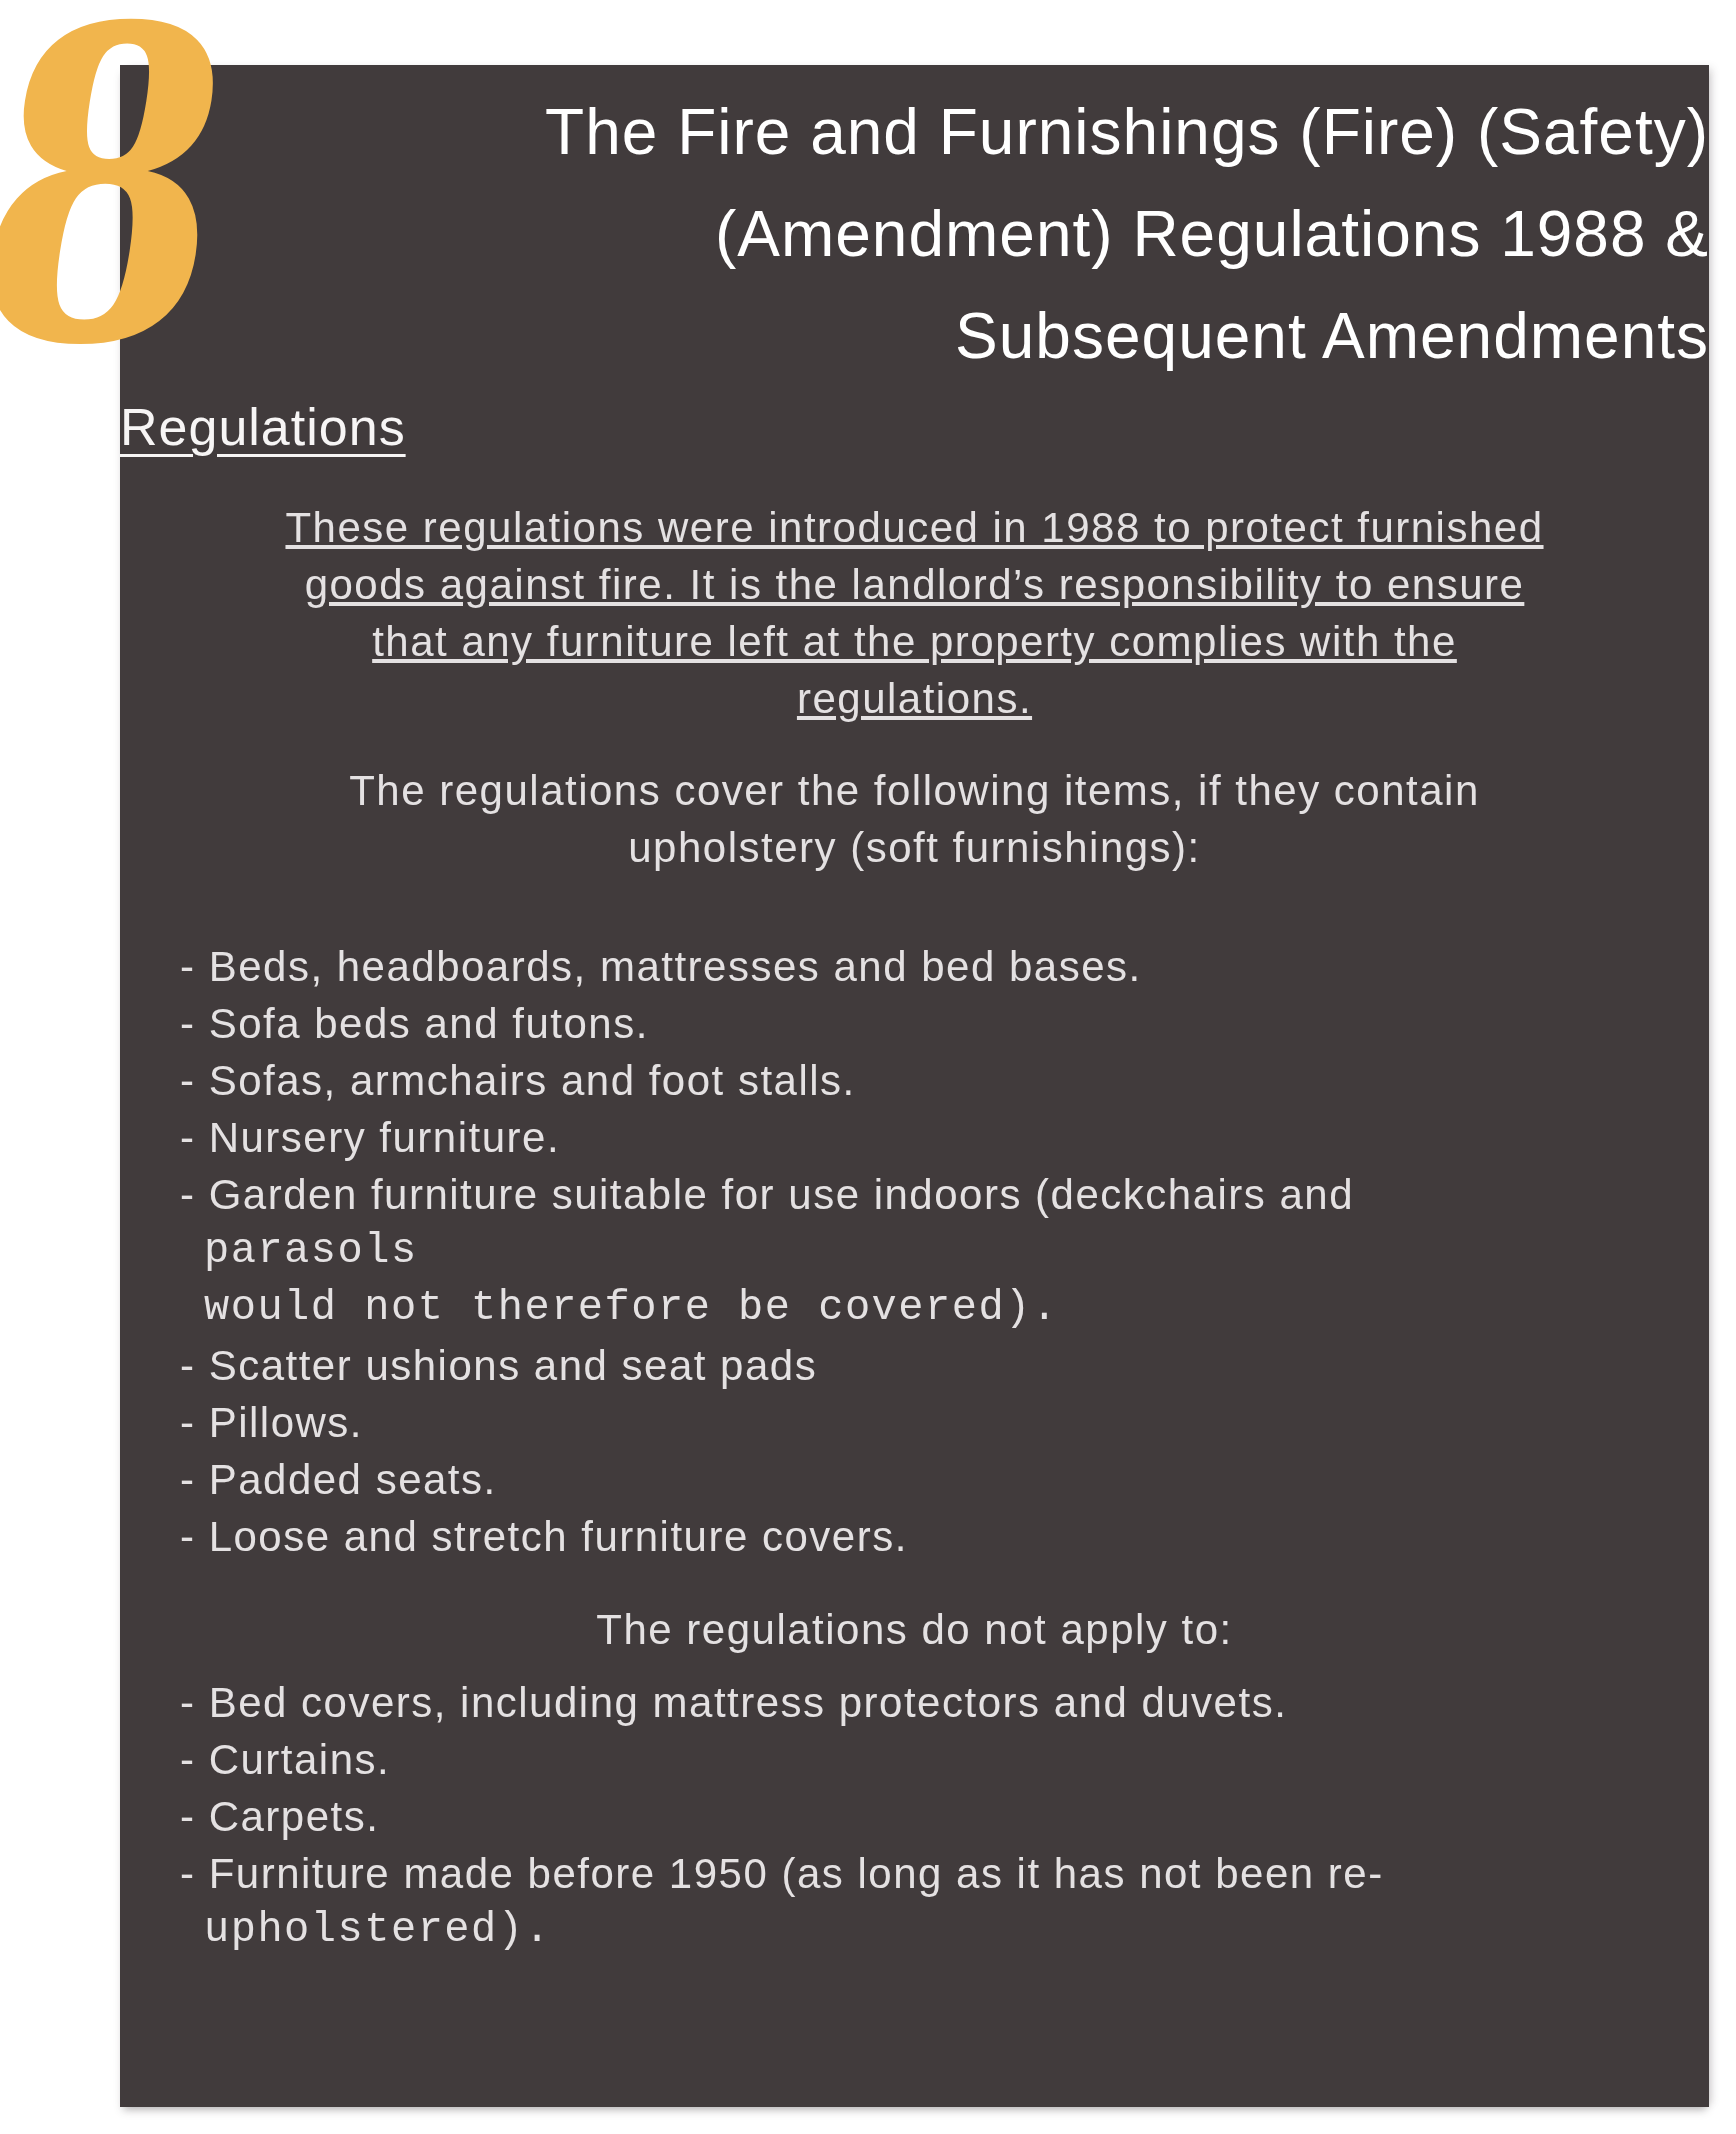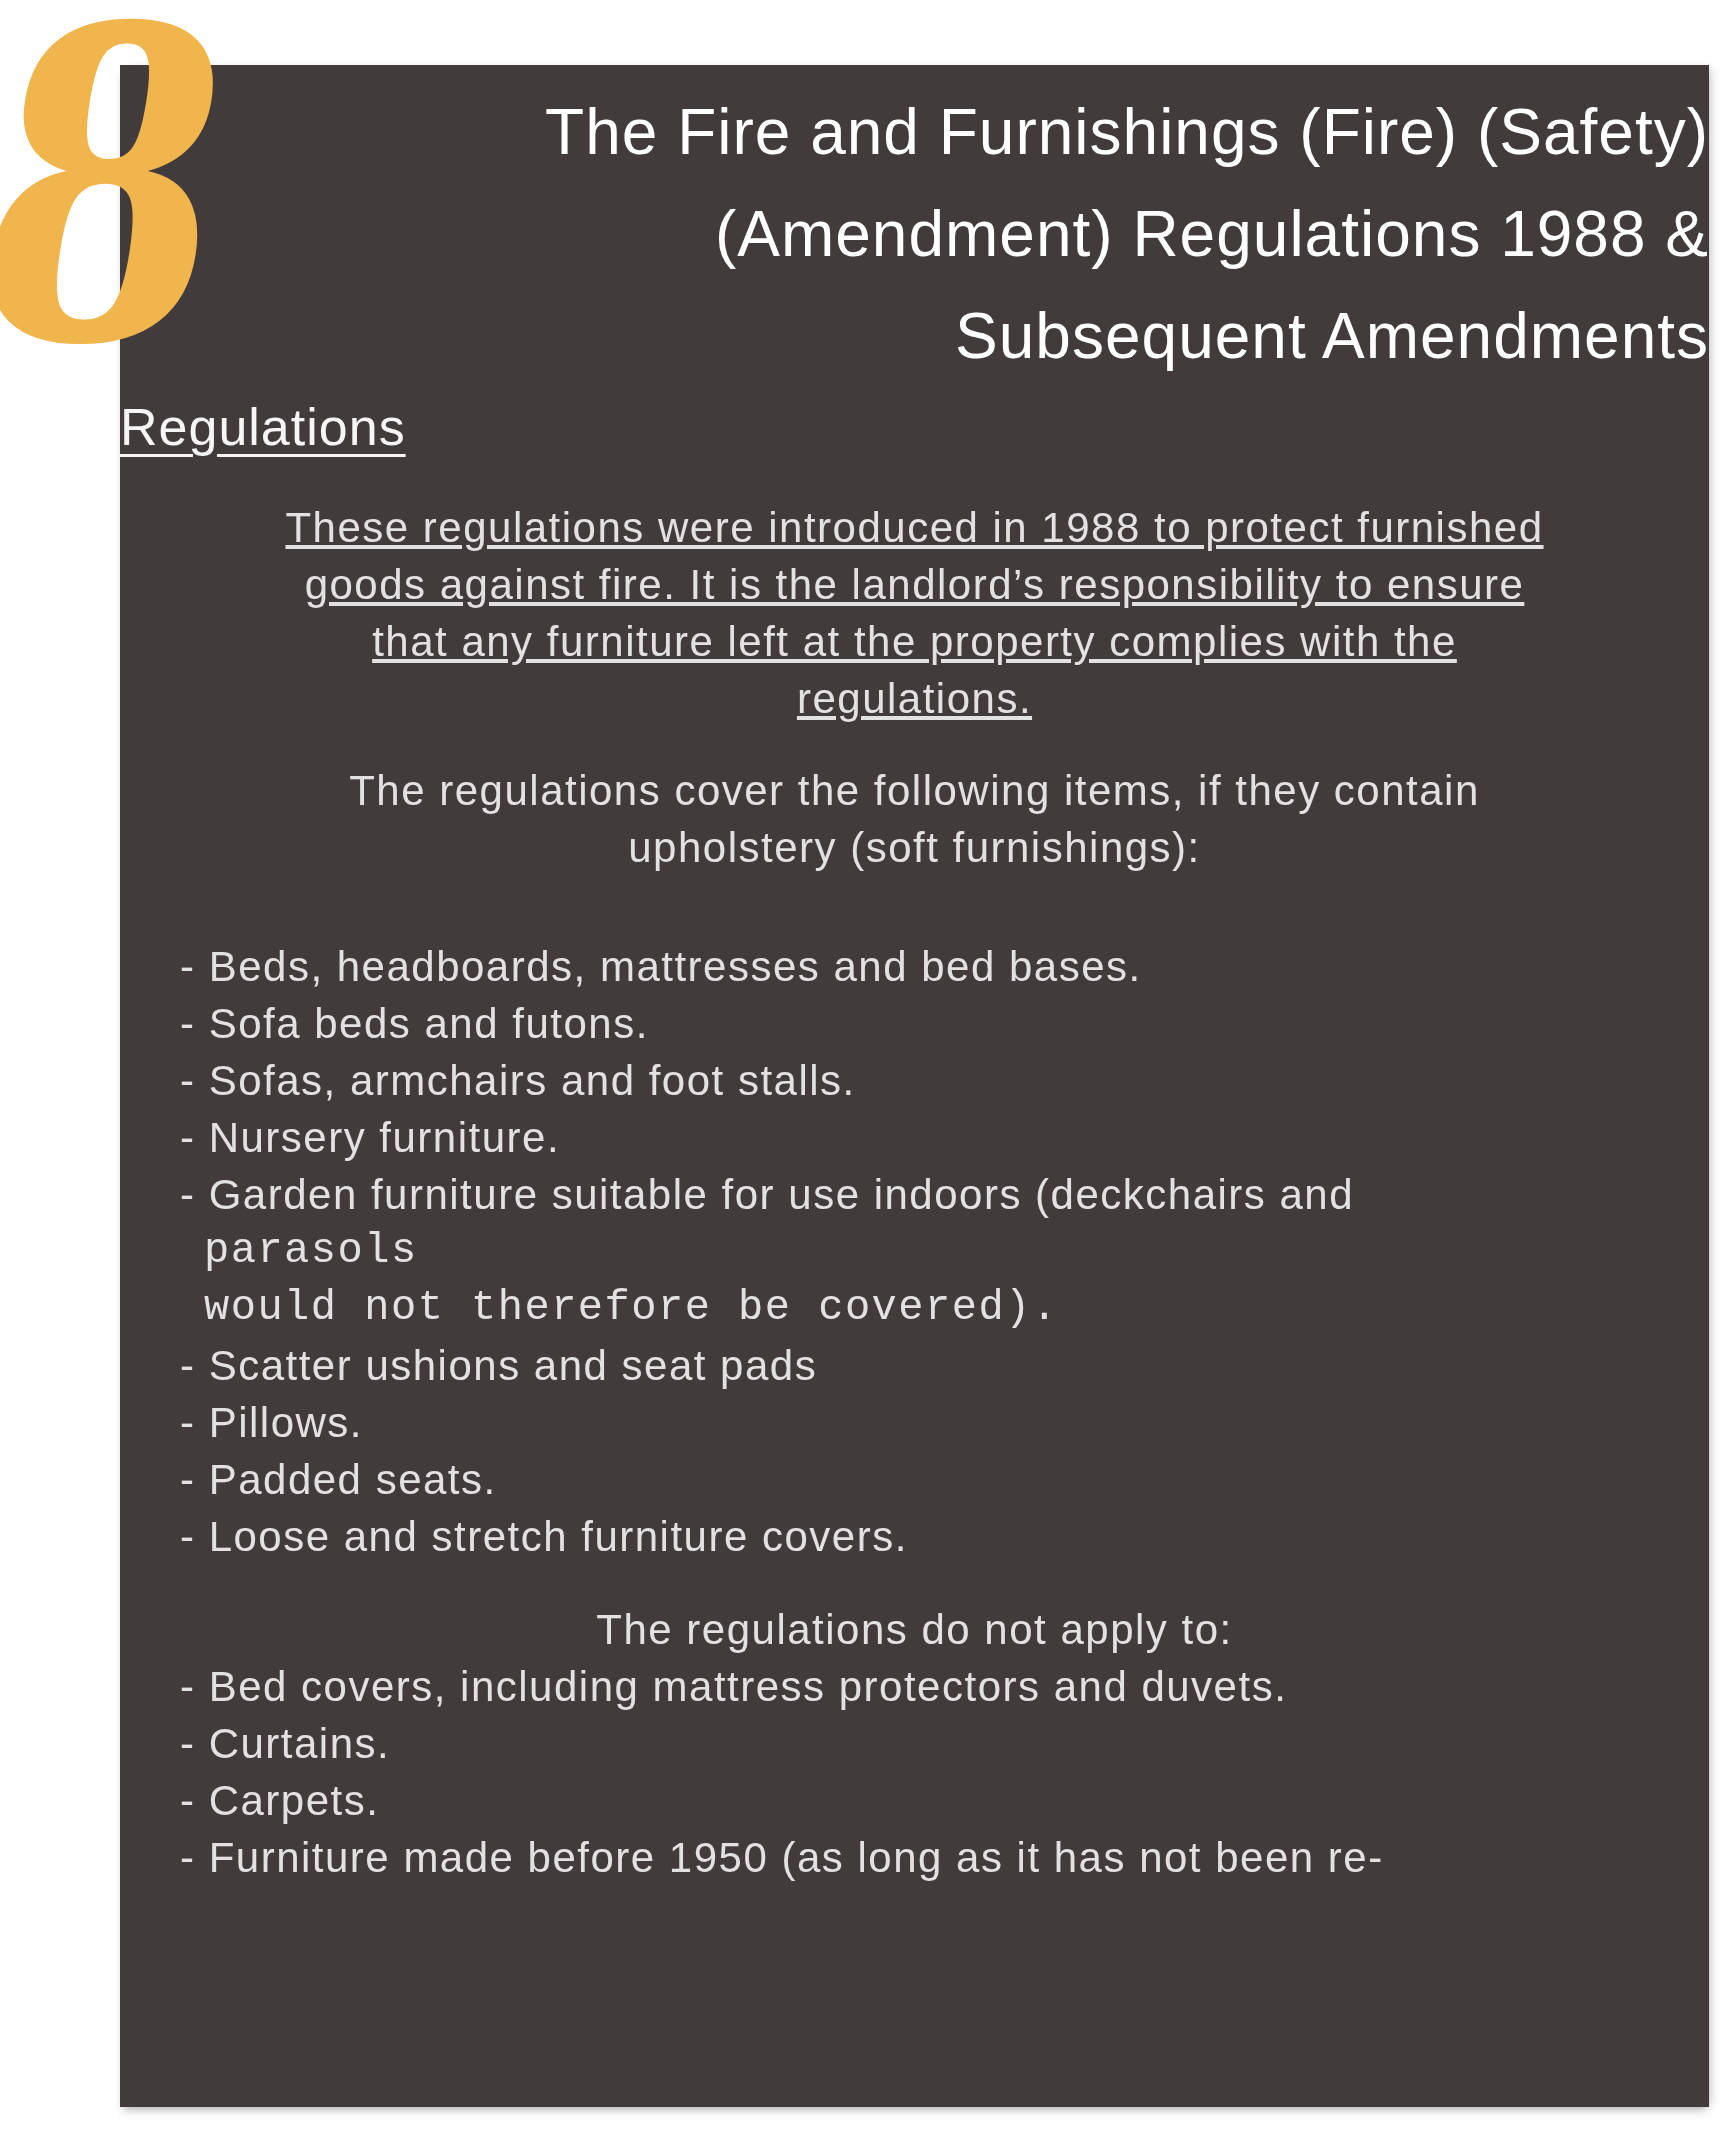--- a/index.html
+++ b/index.html
@@ -65,21 +65,21 @@
     font-size: 42px;
     line-height: 57px;
     letter-spacing: 1.5px;
   }
   .centered-para {
     text-align: center;
   }
   .intro { margin-top: 38px; text-decoration: underline; }
   .covered-lead { margin-top: 35px; }
   .bullet-list { margin-top: 62px; }
-  .bullet-list.second { margin-top: 0; }
+  .bullet-list.second { margin-top: 16px; }
   .bullet-line { padding-left: 60px; }
   .bullet-line.cont { padding-left: 84px; font-family: Liberation Mono, monospace; }
   .exclusions-heading { margin-top: 36px; }
 </style>
 </head>
 <body>
 
 <div class="big-number">8</div>
 
 <div class="panel">
@@ -120,15 +120,16 @@
     <div class="bullet-line">- Loose and stretch furniture covers.</div>
   </div>
 
   <div class="body-text centered-para exclusions-heading">The regulations do not apply to:</div>
 
   <div class="body-text bullet-list second">
     <div class="bullet-line">- Bed covers, including mattress protectors and duvets.</div>
     <div class="bullet-line">- Curtains.</div>
     <div class="bullet-line">- Carpets.</div>
     <div class="bullet-line">- Furniture made before 1950 (as long as it has not been re-</div>
+    <div class="bullet-line cont">upholstered).</div>
   </div>
 
 </div>
 
 </body></html>

